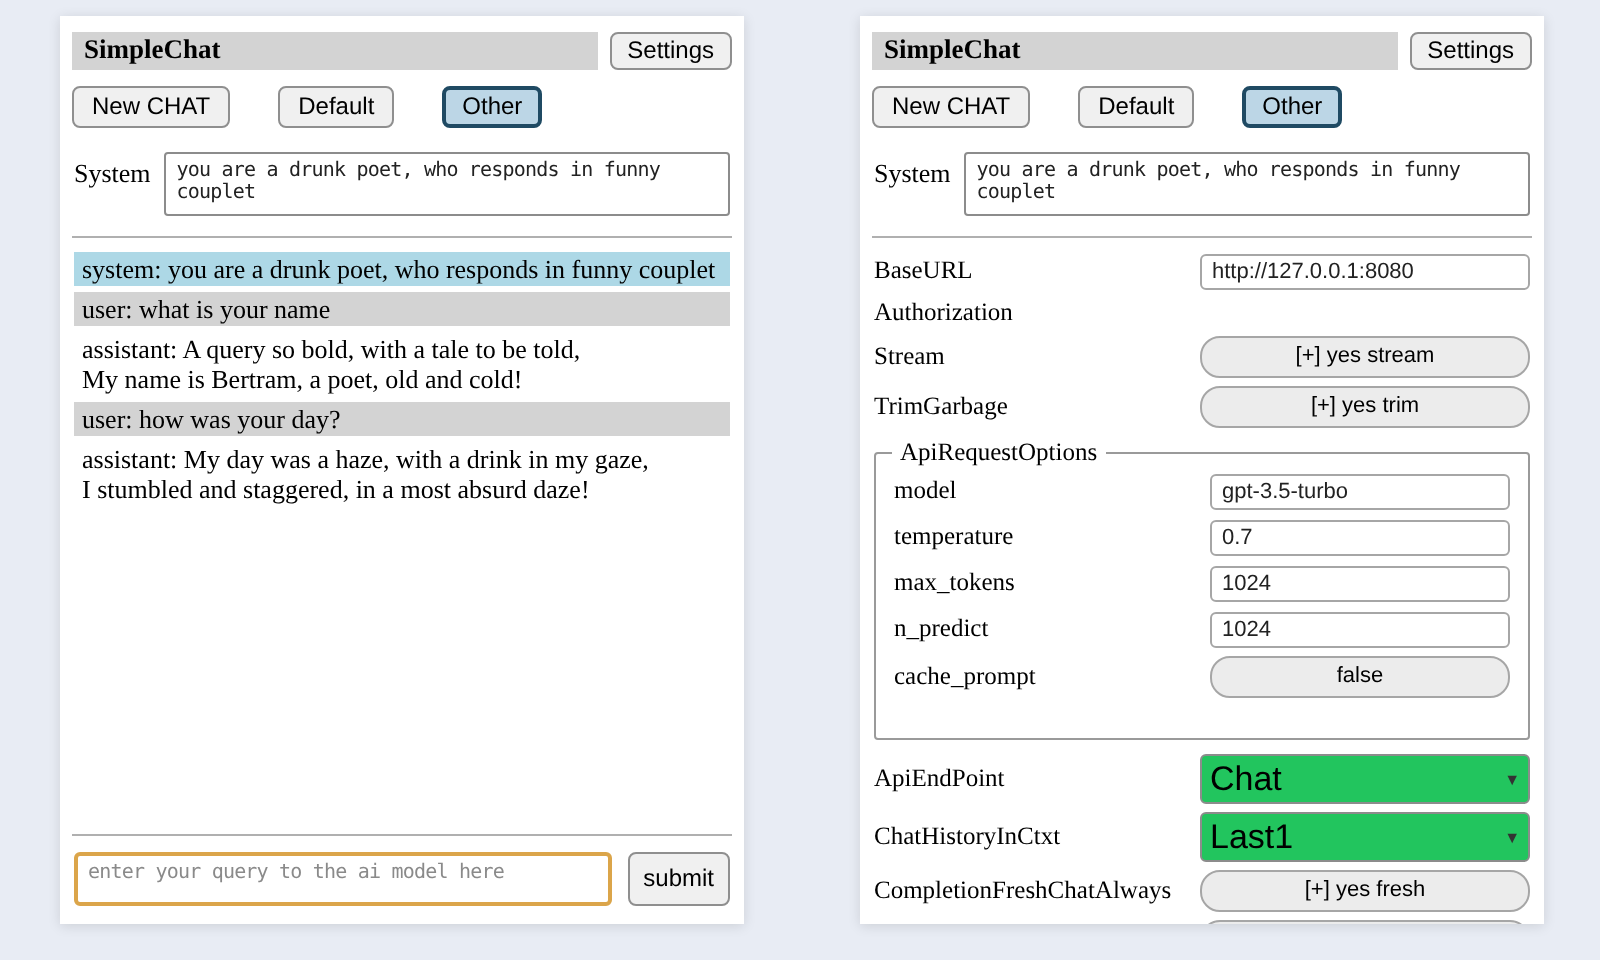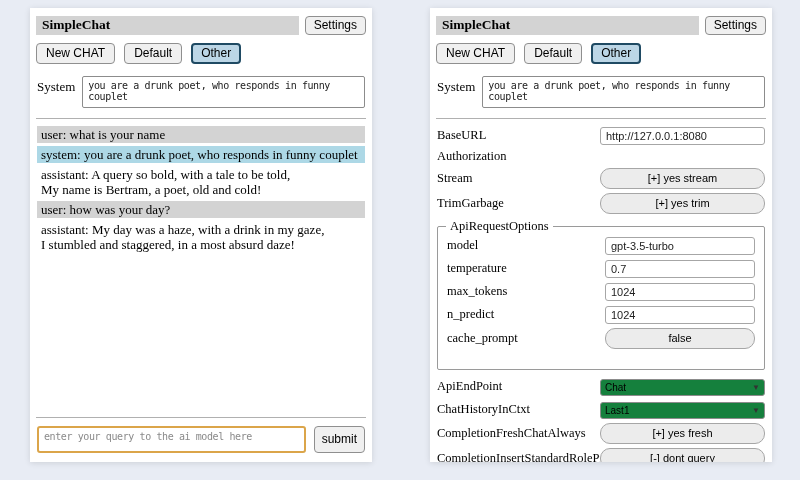--- a/index.html
+++ b/index.html
@@ -18,21 +18,21 @@
   .hdr { display: flex; gap: 6px; align-items: stretch; margin: 2px 0 8px; }
   .titlebar {
     flex: 1; background: #d3d3d3; font-weight: bold; font-size: 13.5px;
     padding: 1px 6px; line-height: 16px; color: #000;
   }
   button {
     font-family: "Liberation Sans", sans-serif; font-size: 12px;
     background: #f0f0f0; border: 1px solid #8f8f8f; border-radius: 4px;
     padding: 1px 8px; color: #000; line-height: 15px;
   }
-  .tabs { display: flex; gap: 9px; margin: 0 0 10px; }
+  .tabs { display: flex; gap: 24px; margin: 0 0 10px; }
   .tabs button { padding: 2px 9px; }
   .tabs button.active {
     background: #bcd6e6; border: 2px solid #1f4a63; padding: 1px 8px;
   }
 
   
   .sysrow { display: flex; gap: 7px; margin: 2px 1px 8px; }
   .sysrow label { font-size: 13px; padding-top: 3px; }
   textarea {
     font-family: "DejaVu Sans Mono", monospace; font-size: 10px; letter-spacing: -0.4px;
@@ -65,23 +65,23 @@
   .setrow .sctrl { width: 165px; position: relative; }
   .setrow .sctrl input {
     width: 100%; font-family: "Liberation Sans", sans-serif; font-size: 11px;
     border: 1px solid #a6a6a6; border-radius: 3px; padding: 2px 5px; color: #222; outline: none;
   }
   .setrow .sctrl button.wide {
     width: 100%; background: #ececec; border: 1px solid #a6a6a6; border-radius: 10px;
     font-size: 11px; padding: 2px 0;
   }
   .setrow .sctrl select {
-    width: 100%; font-family: "Liberation Sans", sans-serif; font-size: 10px;
+    width: 100%; font-family: "Liberation Sans", sans-serif; font-size: 17px;
     border: 1px solid #8c8c8c; border-radius: 3px; padding: 2px 4px;
-    background: #15803d; appearance: none; -webkit-appearance: none; color: #000; outline: none;
+    background: #22c55e; appearance: none; -webkit-appearance: none; color: #000; outline: none;
   }
   .chev {
     position: absolute; right: 5px; top: 50%; transform: translateY(-50%);
     font-size: 8px; color: #333; pointer-events: none;
   }
 
   fieldset {
     border: 1px solid #9a9a9a; border-radius: 2px; margin: 1px 1px 7px; padding: 2px 8px 16px;
   }
   fieldset legend { font-size: 12.5px; padding: 0 4px; }
@@ -105,22 +105,22 @@
     </div>
 
     <div class="sysrow">
       <label>System</label>
       <textarea style="">you are a drunk poet, who responds in funny couplet</textarea>
     </div>
 
     <hr>
 
     <div class="messages">
+      <p class="msg role-system">system: you are a drunk poet, who responds in funny couplet</p>
       <p class="msg role-user">user: what is your name</p>
-      <p class="msg role-system">system: you are a drunk poet, who responds in funny couplet</p>
       <p class="msg role-assistant">assistant: A query so bold, with a tale to be told,
 My name is Bertram, a poet, old and cold!</p>
       <p class="msg role-user">user: how was your day?</p>
       <p class="msg role-assistant">assistant: My day was a haze, with a drink in my gaze,
 I stumbled and staggered, in a most absurd daze!</p>
     </div>
 
     <div class="spacer"></div>
     <hr>
 

